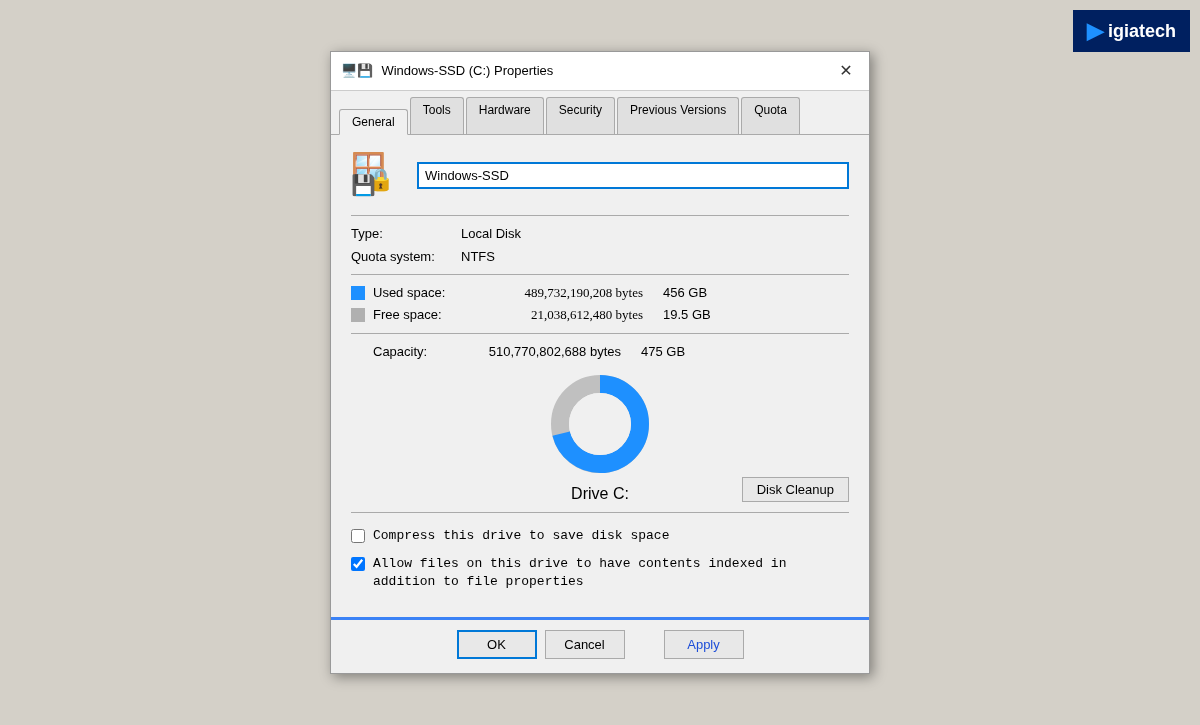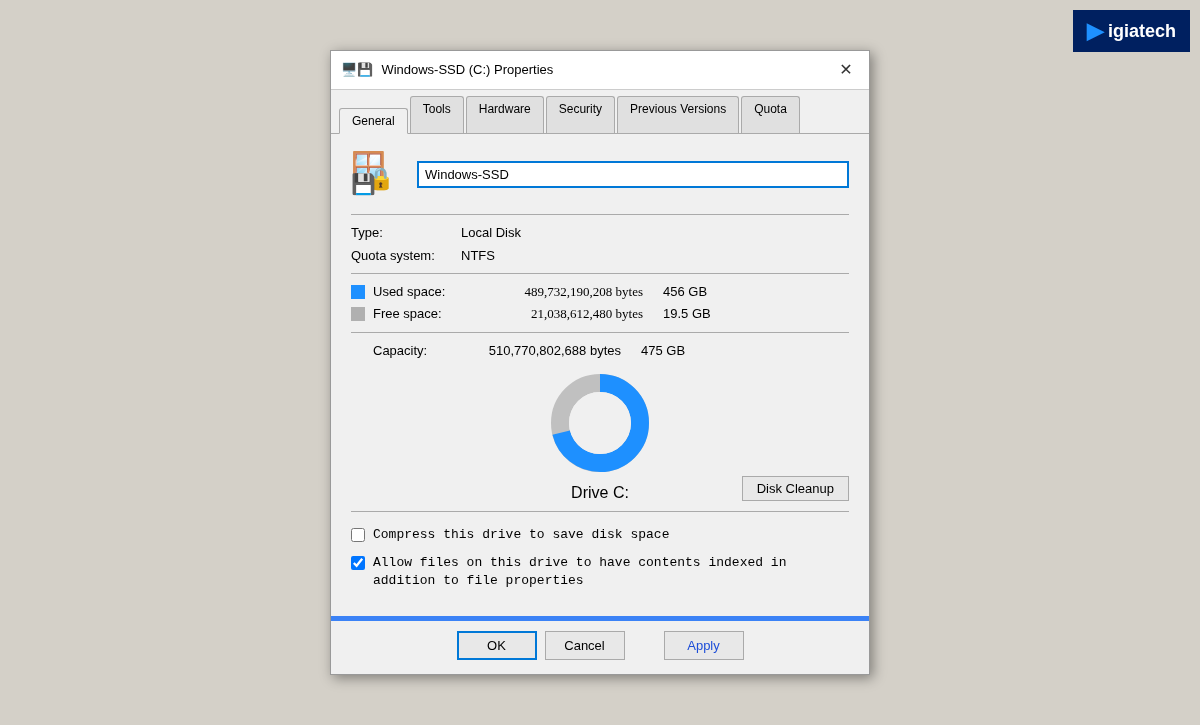--- a/index.html
+++ b/index.html
@@ -247,21 +247,21 @@
       font-family: Liberation Mono, monospace;
     }
 
     
     .button-row {
       display: flex;
       justify-content: center;
       gap: 8px;
       padding: 10px 20px 14px;
       background: #f0f0f0;
-      border-top: 5px solid #3b82f6;
+      border-top: 3px solid #3b82f6;
     }
     .btn {
       min-width: 80px;
       padding: 5px 18px;
       border: 1px solid #aaa;
       background: #e8e8e8;
       font-size: 13px;
       cursor: pointer;
     }
     .btn.disabled {

